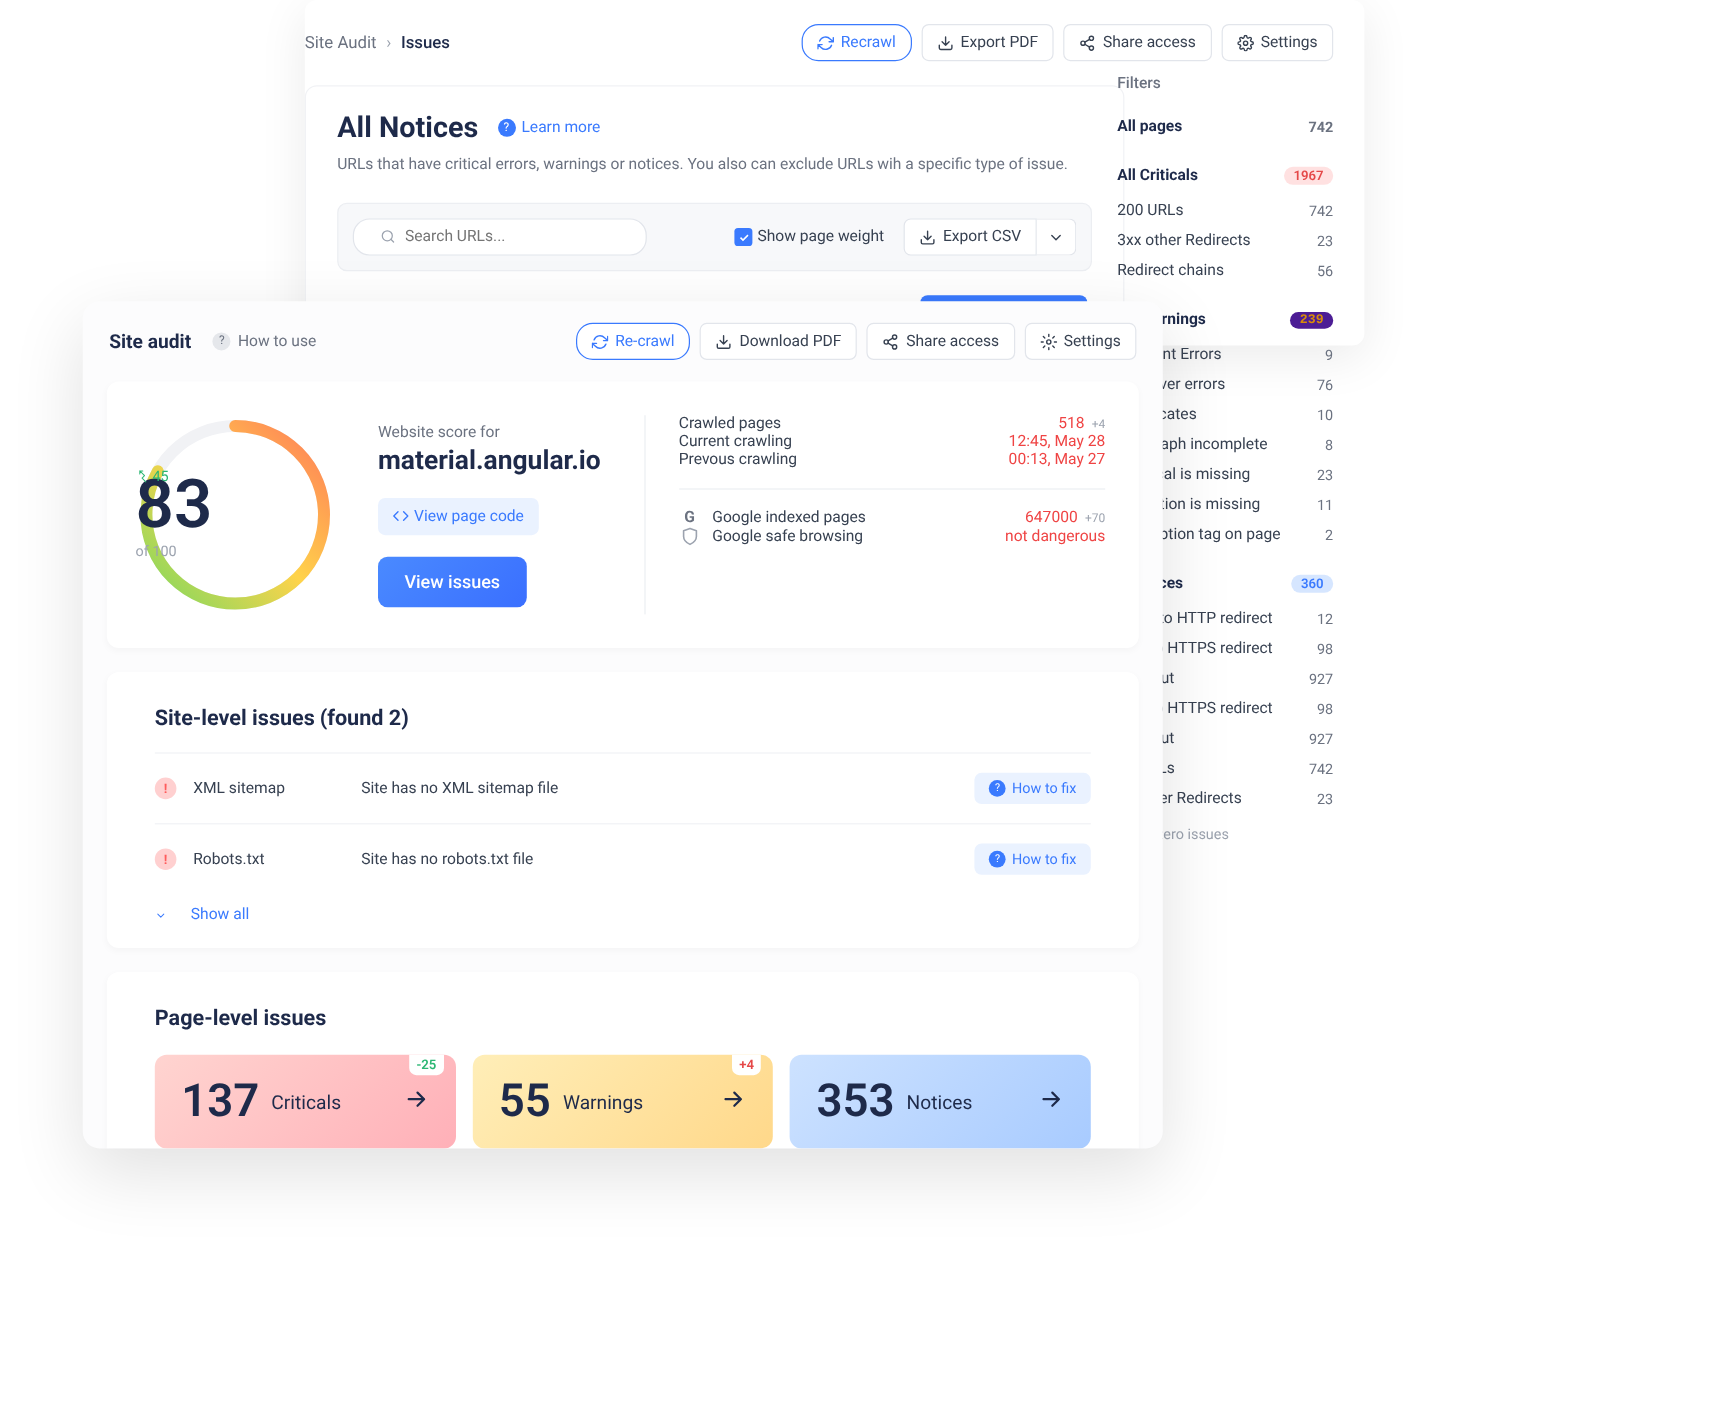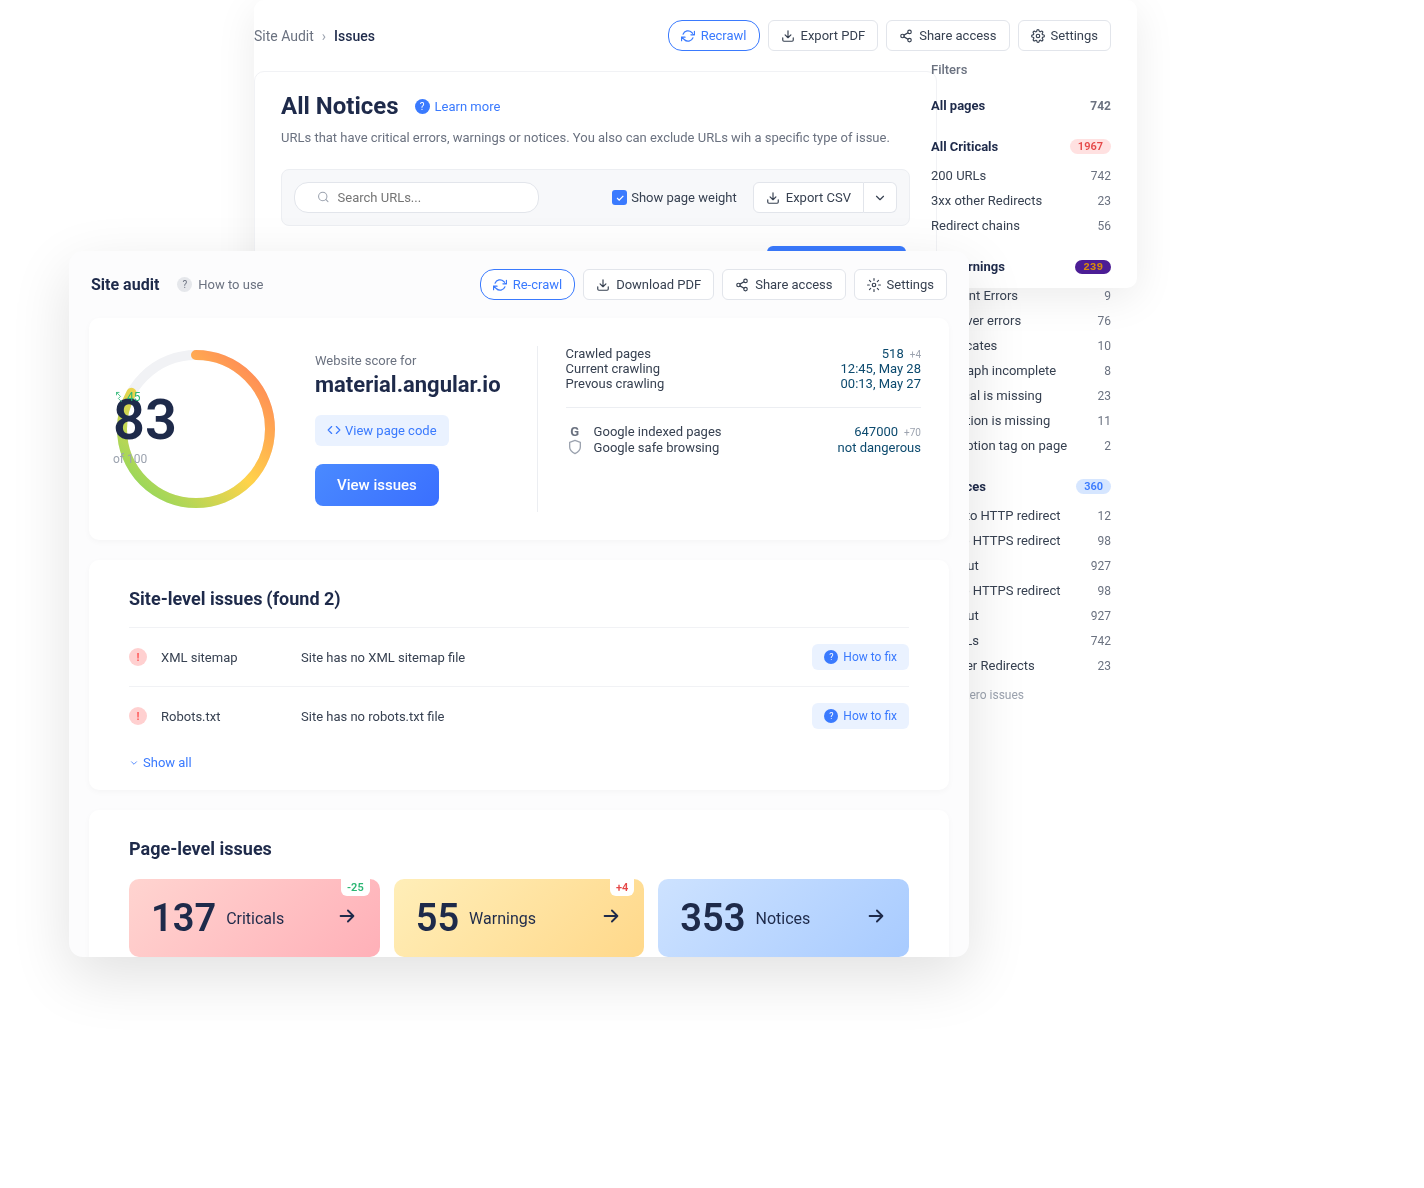--- a/index.html
+++ b/index.html
@@ -66,35 +66,35 @@
 
 .hero-mid { flex: 0 0 auto; display: flex; flex-direction: column; justify-content: center; gap: 4px; }
 .score-label { font-size: 13px; color: #6b7280; }
 .domain { font-size: 22px; font-weight: 700; color: #1e2a4a; margin-bottom: 14px; }
 .link-btn { display: inline-flex; align-items: center; gap: 4px; color: #3a7afe; font-size: 13px; background: #eaf2ff; border: none; padding: 8px 12px; border-radius: 6px; width: fit-content; cursor: pointer; }
 .issues-btn { margin-top: 14px; background: linear-gradient(135deg, #4a8aff, #3a6fff); color: #fff; border: none; padding: 12px 22px; border-radius: 8px; font-size: 15px; font-weight: 500; width: fit-content; cursor: pointer; }
 
 .hero-right { flex: 1; border-left: 1px solid #eceef2; padding-left: 28px; display: flex; flex-direction: column; gap: 10px; font-size: 13px; }
 .kv { display: flex; justify-content: space-between; align-items: center; }
 .kv .k { color: #374151; }
-.kv .v { color: #0c4a6e; }
+.kv .v { color: #ef4444; }
 .kv .delta { font-size: 10px; color: #9ca3af; margin-left: 6px; }
 .divider { border-top: 1px solid #eceef2; margin: 6px 0; }
 .kv .ico { width: 18px; display: inline-flex; justify-content: center; margin-right: 10px; color: #9ca3af; }
 
 
 .site-level { background: #fff; margin: 0 20px 20px 20px; border-radius: 10px; padding: 28px 40px 20px 40px; box-shadow: 0 2px 6px rgba(0,0,0,0.03); }
 .sl-title { font-size: 18px; font-weight: 700; color: #1e2a4a; }
 .sl-row { display: flex; align-items: center; padding: 16px 0; border-top: 1px solid #f1f2f5; font-size: 13px; }
 .sl-row:first-of-type { margin-top: 18px; }
 .sl-ico { width: 18px; height: 18px; border-radius: 50%; background: #ffd0d0; color: #ff5b5b; font-size: 11px; display: flex; align-items: center; justify-content: center; margin-right: 14px; font-weight: 700; }
 .sl-label { width: 140px; color: #374151; }
 .sl-desc { flex: 1; color: #374151; }
 .howfix { background: #eaf2ff; color: #3a7afe; border: none; padding: 6px 12px; border-radius: 6px; font-size: 12px; display: flex; align-items: center; gap: 5px; cursor: pointer; }
-.showall { color: #3a7afe; font-size: 13px; display: flex; align-items: center; gap: 4px; margin-top: 10px; cursor: pointer; }
+.showall { color: #3a7afe; font-size: 13px; display: flex; align-items: center; gap: 20px; margin-top: 10px; cursor: pointer; }
 
 
 .page-level { background: #fff; margin: 0 20px 0 20px; border-radius: 10px 10px 0 0; padding: 28px 40px 0 40px; box-shadow: 0 2px 6px rgba(0,0,0,0.03); }
 .cards { display: flex; gap: 14px; margin-top: 20px; }
 .card { flex: 1; height: 78px; border-radius: 10px; display: flex; align-items: center; padding: 0 22px; position: relative; cursor: pointer; }
 .card.red { background: linear-gradient(135deg, #ffd4d0, #ffb0b8); }
 .card.yellow { background: linear-gradient(135deg, #ffeeb8, #ffd88a); }
 .card.blue { background: linear-gradient(135deg, #cde2ff, #a8cbff); }
 .card .big { font-size: 38px; font-weight: 600; color: #1e2a4a; margin-right: 10px; }
 .card .lbl { font-size: 16px; color: #1e2a4a; }

